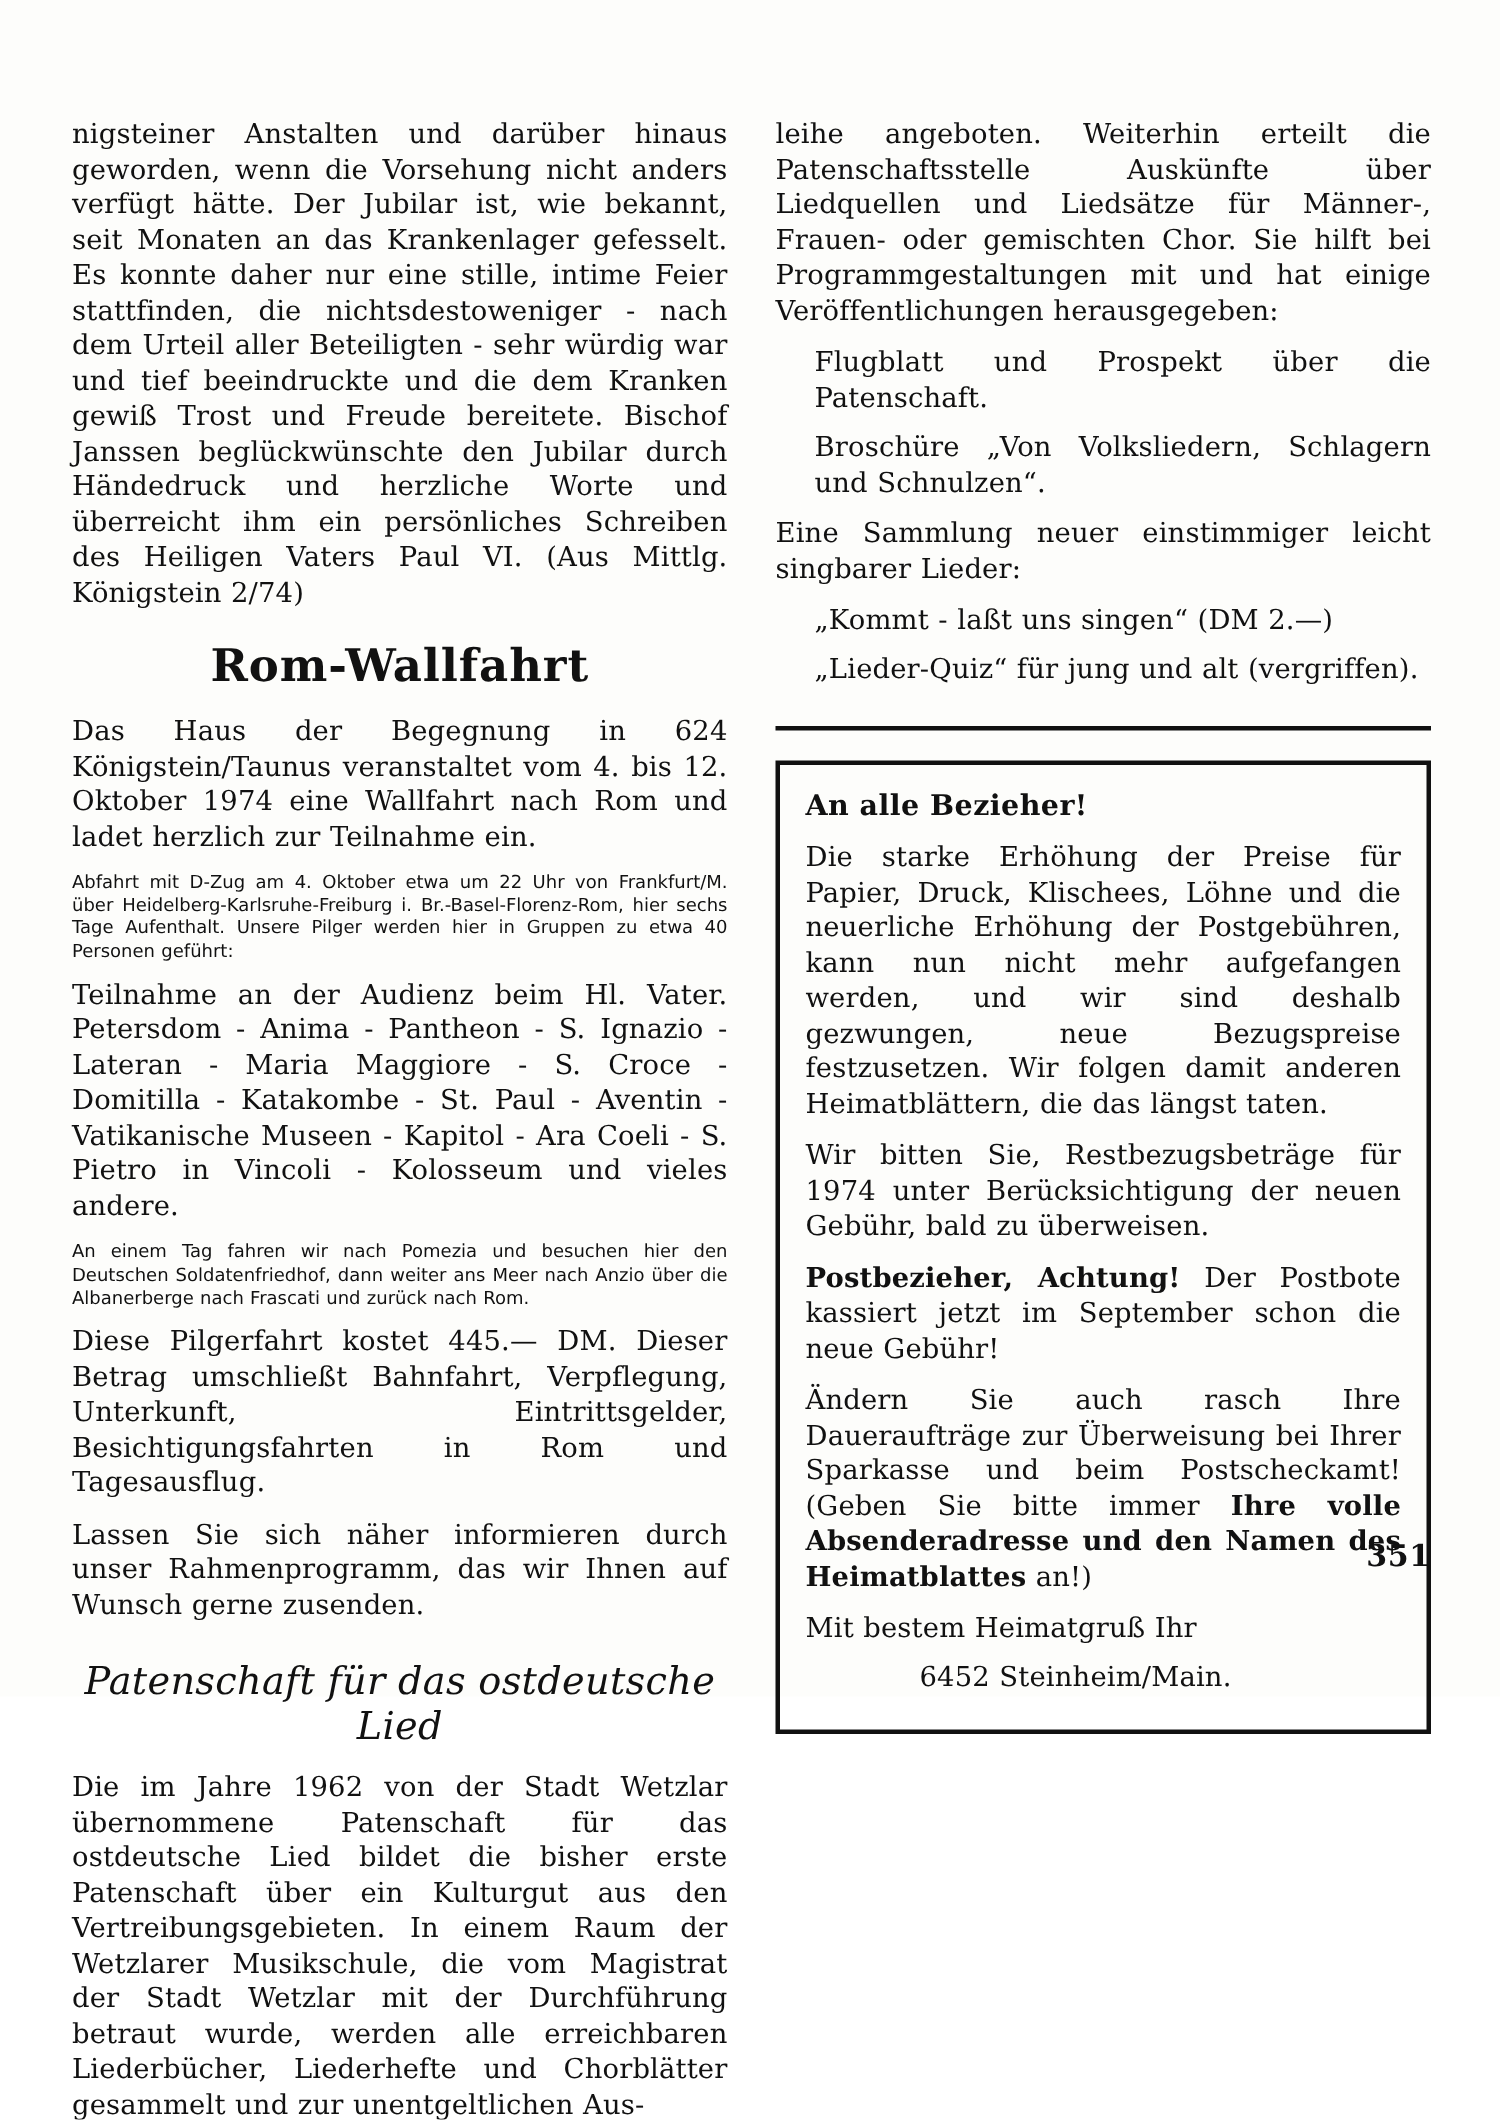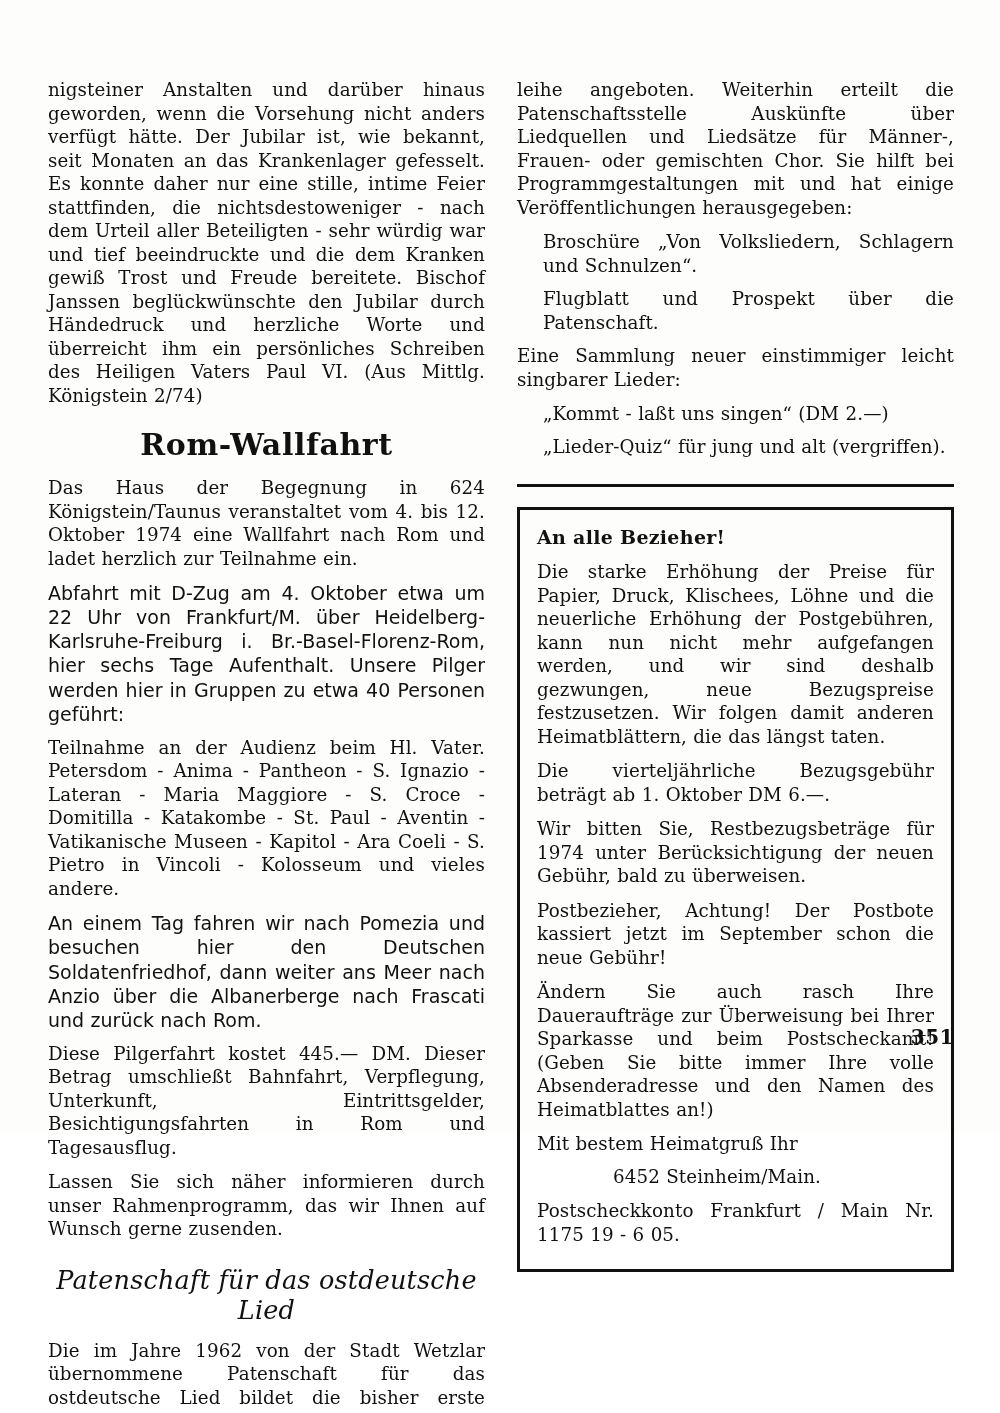--- a/index.html
+++ b/index.html
@@ -38,21 +38,21 @@
     font-size: 18.3px;
     line-height: 1.285;
     text-align: justify;
     text-justify: inter-word;
     letter-spacing: 0.1px;
     word-spacing: 0.4px;
     hyphens: manual;
   }
   p.small {
     font-family: "DejaVu Sans", sans-serif;
-    font-size: 19px;
+    font-size: 12px;
     line-height: 1.27;
     letter-spacing: 0px;
     margin-bottom: 10px;
   }
   p.indent {
     margin-left: 26px;
     margin-bottom: 10px;
   }
   p.tight {
     margin-bottom: 9px;
@@ -101,21 +101,21 @@
   }
   .pageno {
     position: absolute;
     right: 46px;
     bottom: 82px;
     font-family: "DejaVu Serif", serif;
     font-weight: bold;
     font-size: 20px;
     letter-spacing: 0.5px;
   }
-  b { font-weight: normal; }
+  b { font-weight: bold; }
 </style>
 </head>
 <body>
 
 <div class="page">
 
   <div class="columns">
 
     <div class="col">
 
@@ -138,54 +138,52 @@
       <h2 class="script">Patenschaft für das ostdeutsche Lied</h2>
 
       <p>Die im Jahre 1962 von der Stadt Wetzlar übernommene Patenschaft für das ostdeutsche Lied bildet die bisher erste Patenschaft über ein Kulturgut aus den Vertreibungsgebieten. In einem Raum der Wetzlarer Musikschule, die vom Magistrat der Stadt Wetzlar mit der Durchführung betraut wurde, werden alle erreichbaren Liederbücher, Liederhefte und Chorblätter gesammelt und zur unentgeltlichen Aus-</p>
 
     </div>
 
     <div class="col">
 
       <p>leihe angeboten. Weiterhin erteilt die Patenschaftsstelle Auskünfte über Liedquellen und Liedsätze für Männer-, Frauen- oder gemischten Chor. Sie hilft bei Programmgestaltungen mit und hat einige Veröffentlichungen herausgegeben:</p>
 
+      <p class="indent">Flugblatt und Prospekt über die Patenschaft.</p>
+
       <p class="indent">Broschüre „Von Volksliedern, Schlagern und Schnulzen“.</p>
-
-      <p class="indent">Flugblatt und Prospekt über die Patenschaft.</p>
 
 
       <p>Eine Sammlung neuer einstimmiger leicht singbarer Lieder:</p>
 
       <p class="indent tight">„Kommt - laßt uns singen“ (DM 2.—)</p>
 
       <p class="indent">„Lieder-Quiz“ für jung und alt (vergriffen).</p>
 
       <hr class="rule">
 
       <div class="box">
 
         <h3>An alle Bezieher!</h3>
 
         <p>Die starke Erhöhung der Preise für Papier, Druck, Klischees, Löhne und die neuerliche Erhöhung der Postgebühren, kann nun nicht mehr aufgefangen werden, und wir sind deshalb gezwungen, neue Bezugspreise festzusetzen. Wir folgen damit anderen Heimatblättern, die das längst taten.</p>
 
-        <p>Die vierteljährliche Bezugsgebühr beträgt ab 1. Oktober DM 6.—.</p>
 
         <p>Wir bitten Sie, Restbezugsbeträge für 1974 unter Berücksichtigung der neuen Gebühr, bald zu überweisen.</p>
 
         <p><b>Postbezieher, Achtung!</b><span> Der Postbote kassiert jetzt im September schon die neue Gebühr!</span></p>
 
         <p><span>Ändern Sie auch rasch Ihre Daueraufträge zur Überweisung bei Ihrer Sparkasse und beim Postscheckamt! (Geben Sie bitte immer </span><b>Ihre volle Absenderadresse und den Namen des Heimatblattes</b><span> an!)</span></p>
 
         <p class="tight">Mit bestem Heimatgruß Ihr</p>
 
 
         <p class="sig">6452 Steinheim/Main.</p>
 
 
-        <p>Postscheckkonto  Frankfurt / Main  Nr. 1175 19 - 6 05.</p>
 
       </div>
 
     </div>
 
   </div>
 
   <div class="pageno">351</div>
 
 </div>

